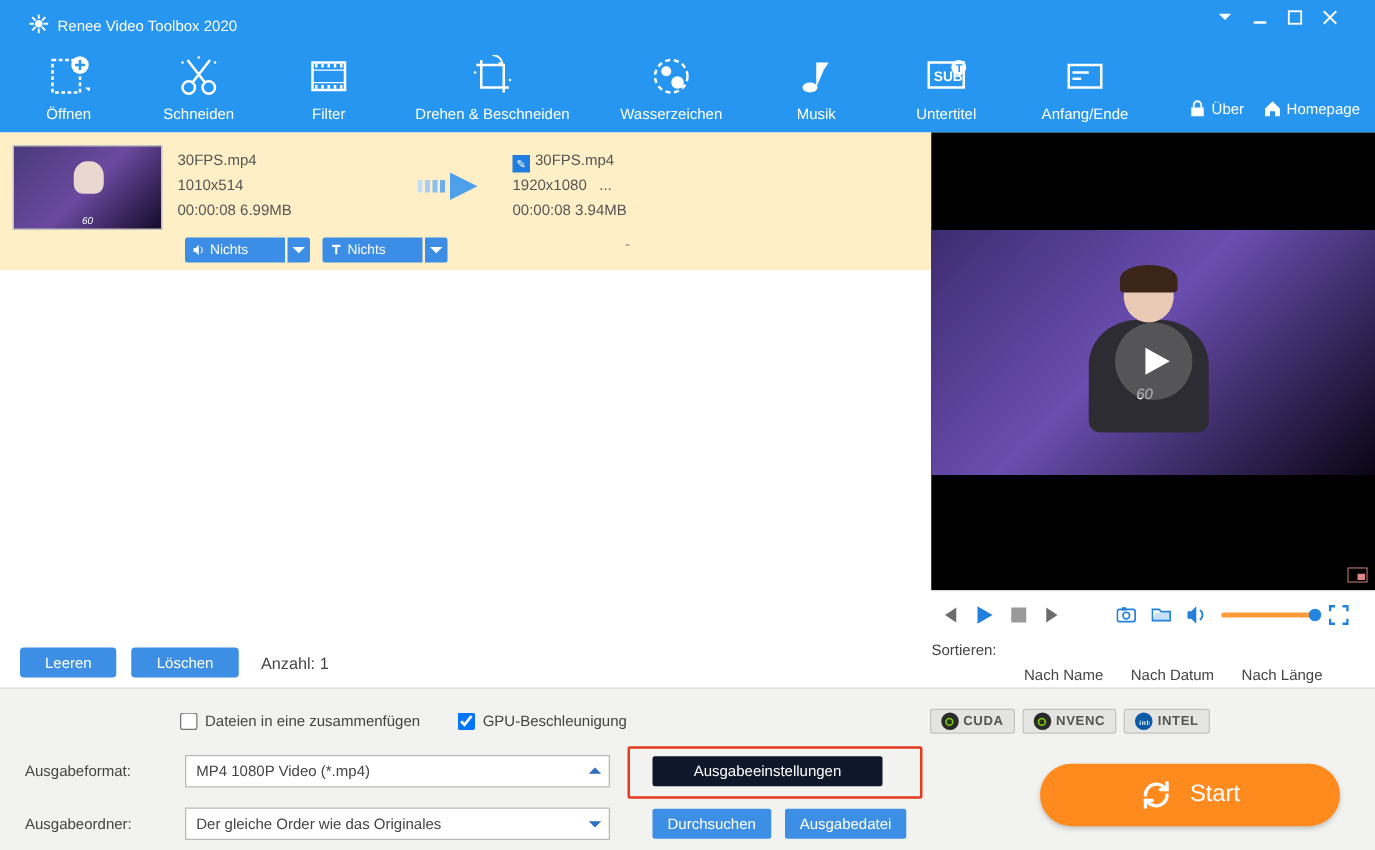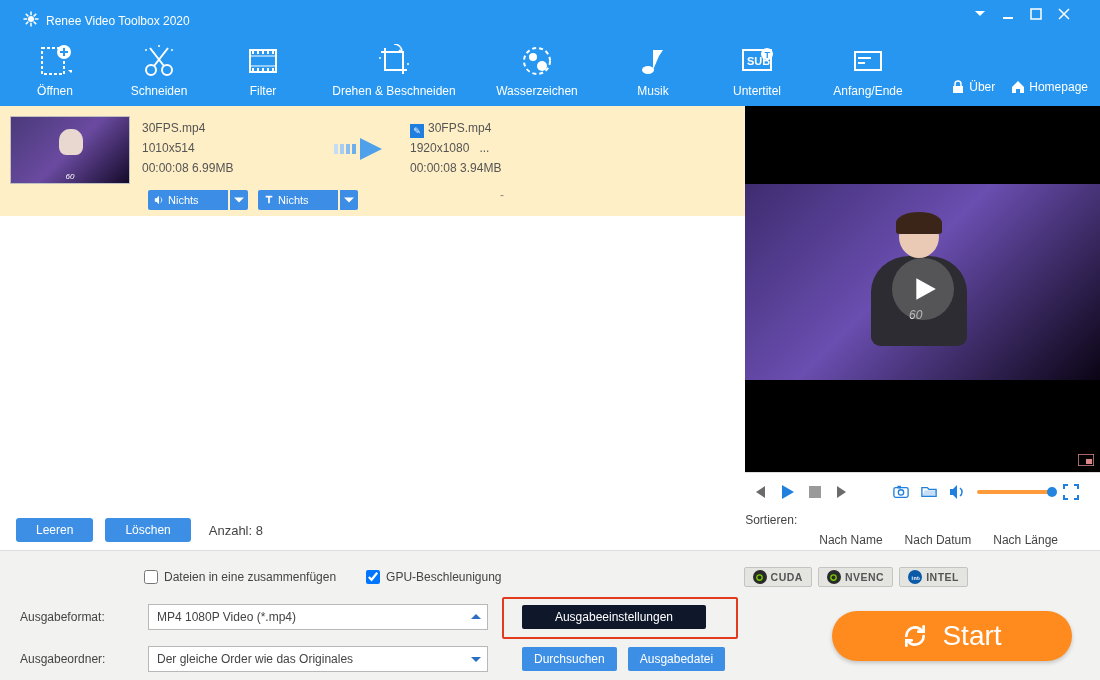--- a/index.html
+++ b/index.html
@@ -82,21 +82,21 @@
   .formrow { display:flex; align-items:center; height:28px; margin-top:14px; gap:10px; }
   .formrow .lbl { width:118px; }
   .sel { width:340px; height:26px; border:1px solid #b8b8b8; background:#fff; display:flex; align-items:center; padding:0 8px; position:relative; cursor:pointer; }
   .sel .caretup, .sel .caretdown { position:absolute; right:6px; }
 
   .redbox { position:absolute; border:2px solid #e43a1e; width:236px; height:42px; left:502px; top:46px; border-radius:2px; }
   .btnmid { height:24px; padding:0 22px; background:#0f172a; color:#fff; font-size:12px; border-radius:2px; display:flex; align-items:center; cursor:pointer; margin-left:24px; }
   .btnsmall { height:24px; padding:0 12px; background:#3d8fe6; color:#fff; font-size:12px; border-radius:2px; display:flex; align-items:center; cursor:pointer; margin-left:1px; }
   .btnsmall.first { margin-left:24px; }
 
-  .startbtn { position:absolute; right:28px; top:60px; width:240px; height:50px; background:#ff8a1e; border-radius:25px; display:flex; align-items:center; justify-content:center; gap:14px; color:#fff; font-size:28px; cursor:pointer; box-shadow:0 2px 4px rgba(0,0,0,0.2);text-align:right; }
+  .startbtn { position:absolute; right:28px; top:60px; width:240px; height:50px; background:#ff8a1e; border-radius:25px; display:flex; align-items:center; justify-content:center; gap:14px; color:#fff; font-size:19px; cursor:pointer; box-shadow:0 2px 4px rgba(0,0,0,0.2);text-align:right; }
   .startbtn svg { width:26px; height:26px; }
 
   svg { display:block; }
 </style>
 </head>
 <body>
 
 <div class="titlebar">
   <svg class="logo" viewBox="0 0 24 24">
       <circle cx="12" cy="12" r="4" fill="#fff"></circle>
@@ -373,21 +373,21 @@
             <path d="M1 5V1h4M11 1h4v4M15 11v4h-4M5 15H1v-4" fill="none" stroke="#2180dd" stroke-width="2"></path>
           </svg>
         </div>
     </div>
   </div>
 </div>
 
 <div class="btnrow">
   <button class="btn">Leeren</button>
   <button class="btn">Löschen</button>
-  <span class="countlbl">Anzahl: 8</span>
+  <span class="countlbl">Anzahl: 1</span>
   <div class="sort">
     <span class="sl">Sortieren:</span>
     <span class="sv">Nach Name</span>
     <span class="sv">Nach Datum</span>
     <span class="sv">Nach Länge</span>
   </div>
 </div>
 
 <div class="settings">
   <div class="row1">

